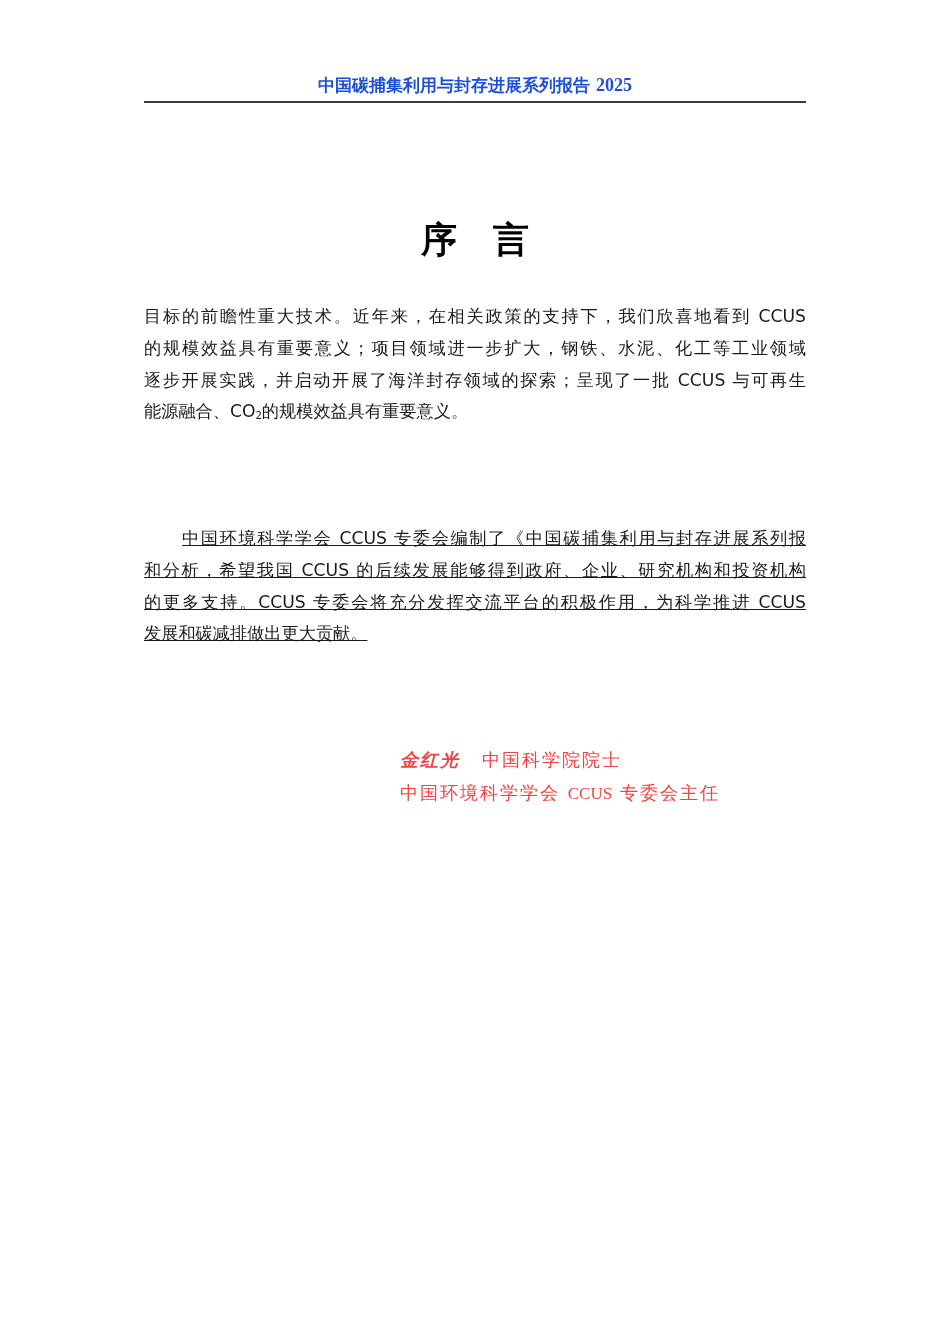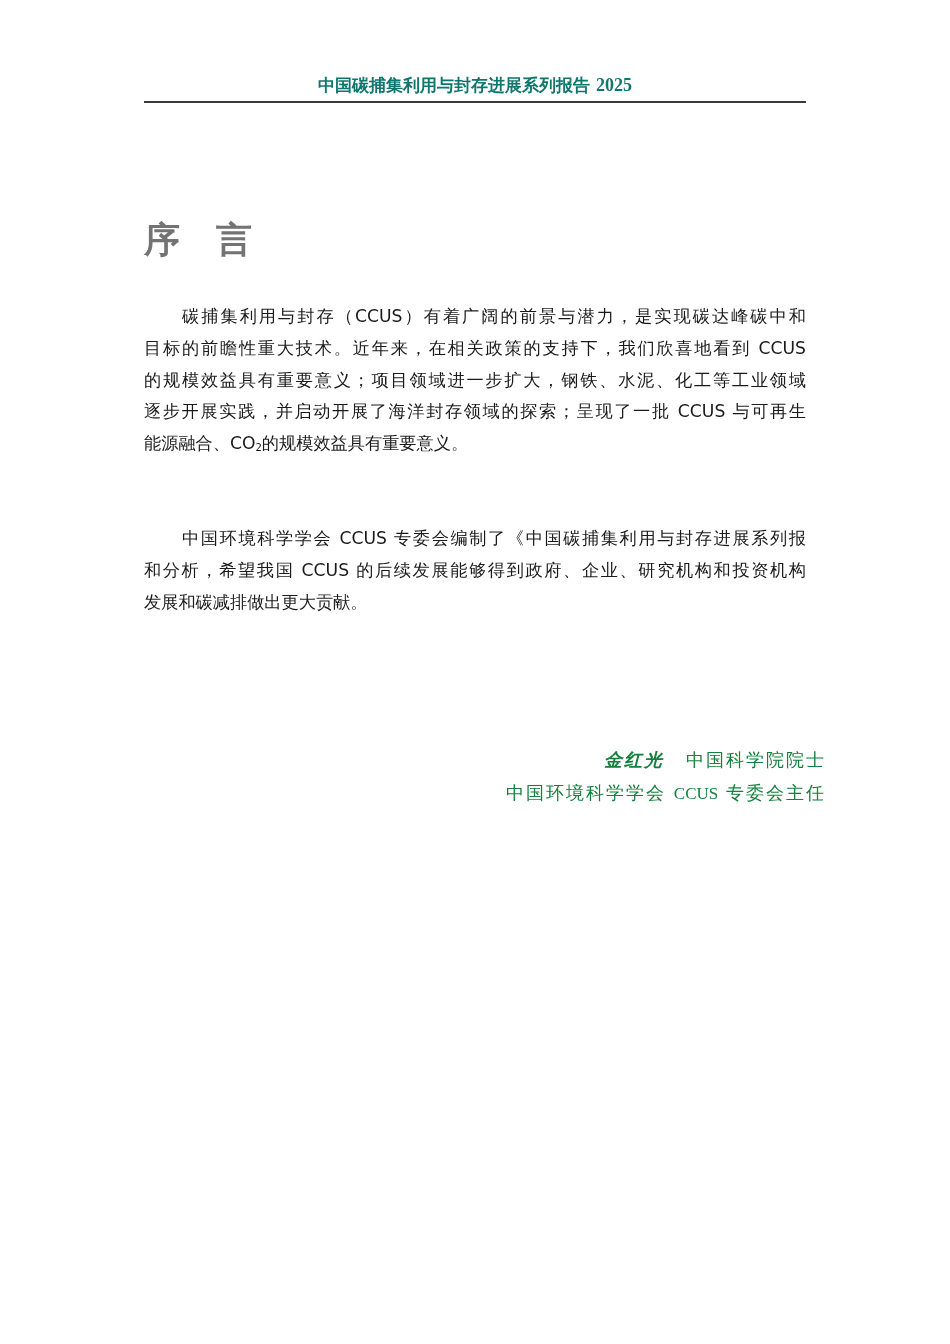--- a/index.html
+++ b/index.html
@@ -24,46 +24,46 @@
     }
     .running-header {
       position: absolute;
       left: 144px;
       top: 74px;
       width: 662px;
       text-align: center;
       font-family: "DejaVu Sans", "Liberation Sans", sans-serif;
       font-weight: bold;
       font-size: 17px;
-      color: #0f766e;
+      color: #1d4ed8;
       letter-spacing: 0px;
       line-height: 22px;
     }
     .running-header .year {
       font-family: "Liberation Serif", "DejaVu Serif", serif;
       font-size: 18px;
     }
     .header-rule {
       position: absolute;
       left: 144px;
       top: 101px;
       width: 662px;
       height: 2px;
       background: #3a3a3a;
     }
     .title {
       position: absolute;
       left: 144px;
       top: 216px;
       width: 662px;
-      text-align: left;
+      text-align: center;
       font-family: "DejaVu Sans", "Liberation Sans", sans-serif;
       font-weight: bold;
       font-size: 36px;
-      color: #737373;
+      color: #000000;
       line-height: 48px;
     }
     .title .gap {
       display: inline-block;
       width: 36px;
     }
     .body-text {
       position: absolute;
       left: 144px;
       width: 662px;
@@ -85,29 +85,28 @@
       text-align-last: left;
     }
     .body-text .line.indent {
       padding-left: 38px;
     }
     sub {
       font-size: 10px;
       vertical-align: -2px;
     }
     #para1 { top: 301px; }
-    #para2 { top: 523px; }
+    #para2 { top: 523px; text-decoration: underline; }
     .signature {
       position: absolute;
-      left: 420px;
+      left: 400px;
       width: 406px;
-      text-align: right;
       font-family: "DejaVu Serif", "Liberation Serif", serif;
       font-size: 18px;
-      color: #15803d;
+      color: #ef4444;
       line-height: 32px;
       letter-spacing: 2px;
     }
     #sig1 { top: 744px; }
     #sig2 { top: 777px; }
     .signature .name {
       font-weight: bold;
       font-style: italic;
       margin-right: 22px;
     }
@@ -126,30 +125,30 @@
     <span>中国碳捕集利用与封存进展系列报告</span>
     <span class="year">2025</span>
   </div>
   <div class="header-rule"></div>
 
   <div class="title">
     <span>序</span><span class="gap"></span><span>言</span>
   </div>
 
   <div class="body-text" id="para1">
-    <span class="line indent">碳捕集利用与封存（CCUS）有着广阔的前景与潜力，是实现碳达峰碳中和</span>
     <span class="line">目标的前瞻性重大技术。近年来，在相关政策的支持下，我们欣喜地看到 CCUS</span>
     <span class="line">的规模效益具有重要意义；项目领域进一步扩大，钢铁、水泥、化工等工业领域</span>
     <span class="line">逐步开展实践，并启动开展了海洋封存领域的探索；呈现了一批 CCUS 与可再生</span>
     <span class="line last"><span>能源融合、</span><span><span>CO</span><sub>2</sub></span><span>的规模效益具有重要意义。</span></span>
   </div>
 
   <div class="body-text" id="para2">
     <span class="line indent">中国环境科学学会 CCUS 专委会编制了《中国碳捕集利用与封存进展系列报</span>
     <span class="line">和分析，希望我国 CCUS 的后续发展能够得到政府、企业、研究机构和投资机构</span>
+    <span class="line">的更多支持。CCUS 专委会将充分发挥交流平台的积极作用，为科学推进 CCUS</span>
     <span class="line last">发展和碳减排做出更大贡献。</span>
   </div>
 
   <div class="signature" id="sig1">
     <span class="name">金红光</span><span>中国科学院院士</span>
   </div>
   <div class="signature" id="sig2">
     <span>中国环境科学学会</span>
     <span class="latin">CCUS</span>
     <span>专委会主任</span>

